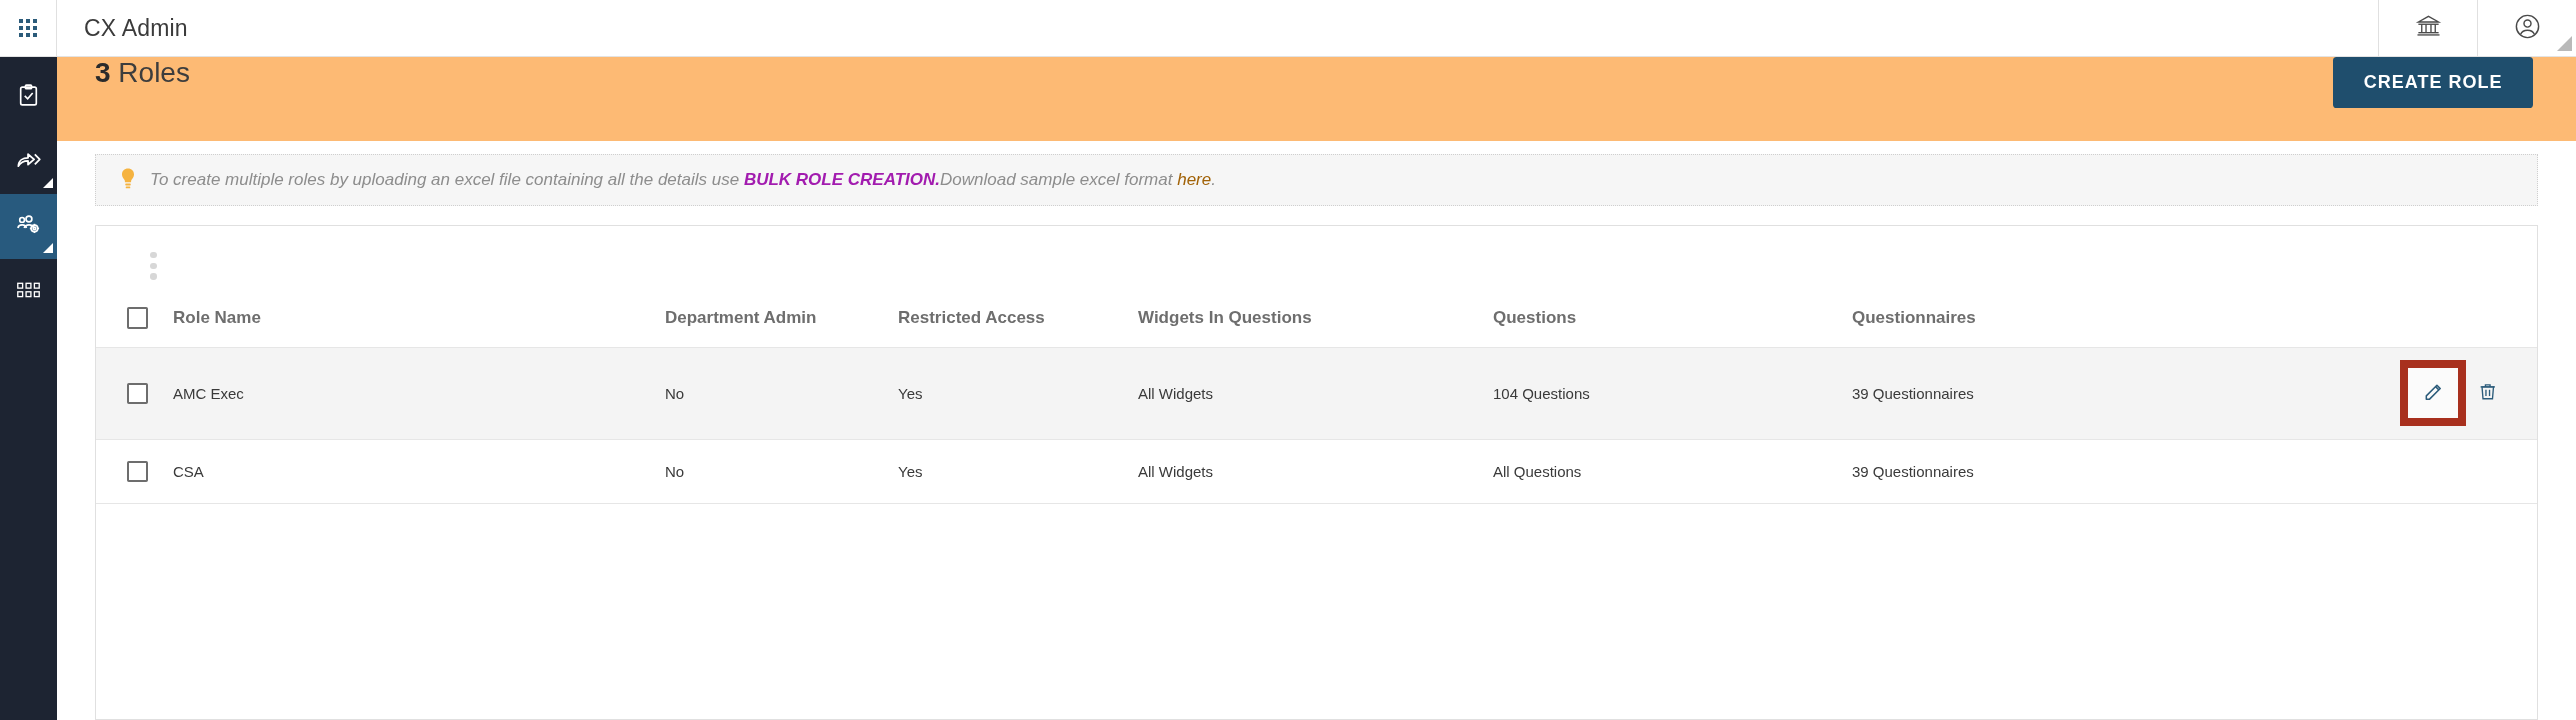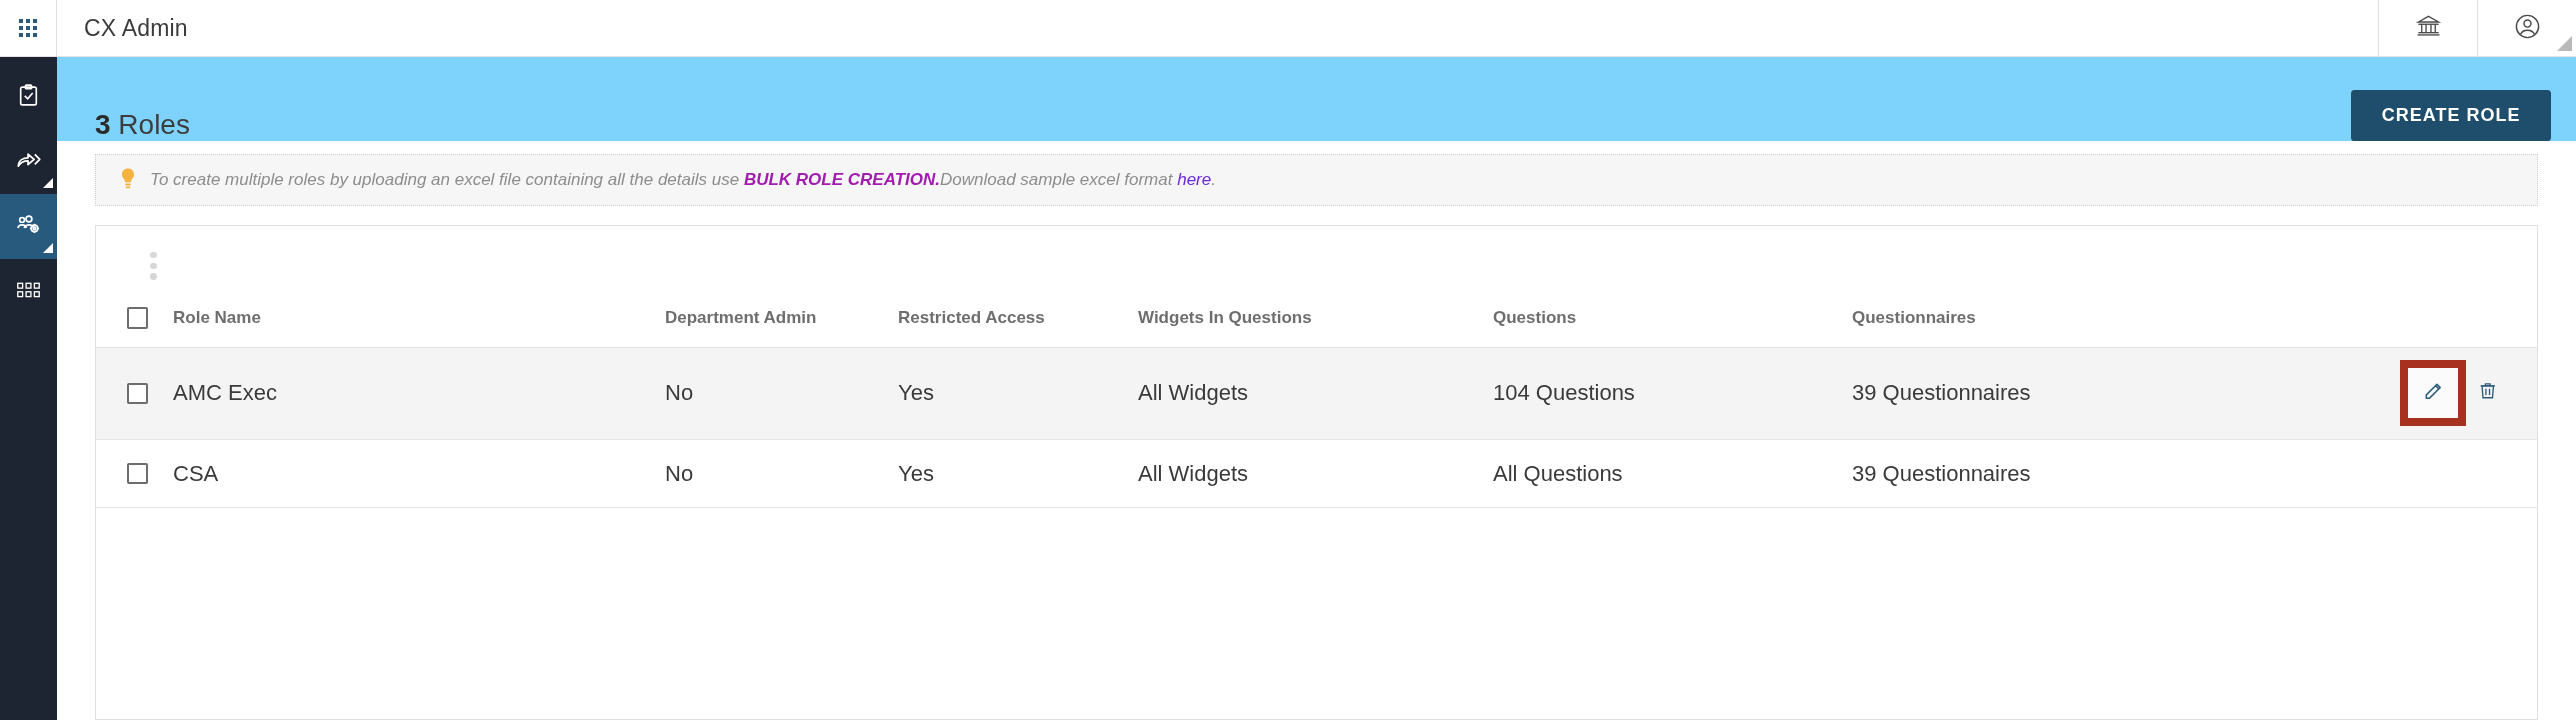--- a/index.html
+++ b/index.html
@@ -65,50 +65,50 @@
     position: absolute; right: 4.5px; bottom: 6.3px;
     width: 0; height: 0;
     border-left: 10px solid transparent;
     border-bottom: 10px solid #ffffff;
   }
 
   
   .main { flex: 1; background: #ffffff; display: flex; flex-direction: column; min-width: 0; }
 
   .page-head {
-    background: #7dd3fc;
+    background: #fdba74;
     height: 84px; min-height: 84px;
-    display: flex; align-items: flex-end; justify-content: space-between;
-    padding: 0 25px 0 38px;
+    display: flex; align-items: flex-start; justify-content: space-between;
+    padding: 0 43px 0 38px;
   }
   .page-title { font-size: 28px; color: #3d3d3d; font-weight: 300; }
   .page-title b { font-weight: 700; color: #2b2b2b; }
   .btn-primary {
     background: #1f4e6d; color: #ffffff;
     border: none; border-radius: 3.6px;
     font-family: inherit;
     font-size: 18px; font-weight: 700; letter-spacing: 1px;
-    padding: 15.2px 30.5px; cursor: pointer; margin-top: 38px;
+    padding: 15.2px 30.5px; cursor: pointer;
   }
 
   .banner-wrap { background: #ffffff; padding: 12.6px 38px 10.8px 38px; }
   .banner {
     border: 1.8px dotted #cfcfcf;
     background: #f6f6f6;
     height: 52px;
     display: flex; align-items: center;
     padding-left: 21.5px;
   }
   .bulb { margin-right: 12.6px; display: flex; align-items: center; }
   .banner-text {
     font-size: 17px; font-style: italic; color: #8d8d8d;
     white-space: nowrap;
   }
   .banner-text .bold-link { color: #a21caf; font-weight: 700; font-style: italic; cursor: pointer; }
-  .banner-text .link { color: #6d28d9; font-style: italic; cursor: pointer; margin-top: 36px; }
+  .banner-text .link { color: #a16207; font-style: italic; cursor: pointer; margin-top: 36px; }
 
   
   .card-wrap { flex: 1; padding: 9px 38px 0 38px; min-height: 0; }
   .card {
     border: 0.9px solid #e0e0e0;
     background: #ffffff;
     height: 100%;
     display: flex; flex-direction: column;
     min-height: 0;
   }
@@ -134,21 +134,21 @@
   .kebab i { width: 6.3px; height: 6.3px; border-radius: 50%; background: #d7d7d7; display:block; }
 
   table.roles { width: 100%; border-collapse: collapse; table-layout: fixed; }
   table.roles th {
     text-align: left;
     font-size: 17px; font-weight: 700; color: #6e6e6e;
     padding: 16px 0 18px 0;
     border-bottom: 0.9px solid #e6e6e6;
   }
   table.roles td {
-    font-size: 22px; color: #3a3a3a;
+    font-size: 15px; color: #3a3a3a;
     padding: 20.6px 0;
     border-bottom: 0.9px solid #e6e6e6;
     vertical-align: middle;
   }
   tr.row-hover td { background: #f4f4f4; }
   .c-check { width: 77px; padding-left: 30.5px !important; }
   .c-name  { width: 492px; }
   .c-dept  { width: 233px; }
   .c-restr { width: 240px; }
   .c-widg  { width: 355px; }

